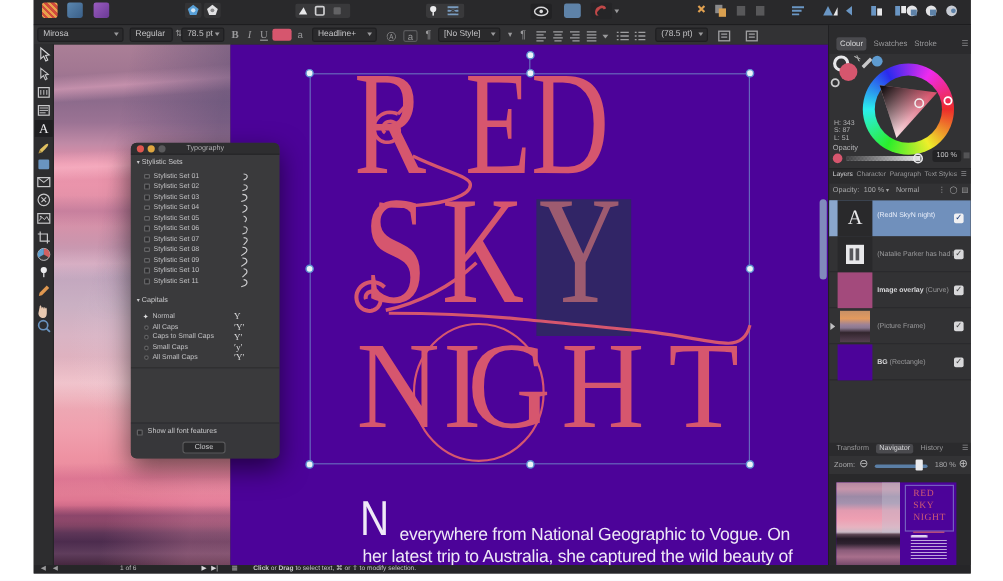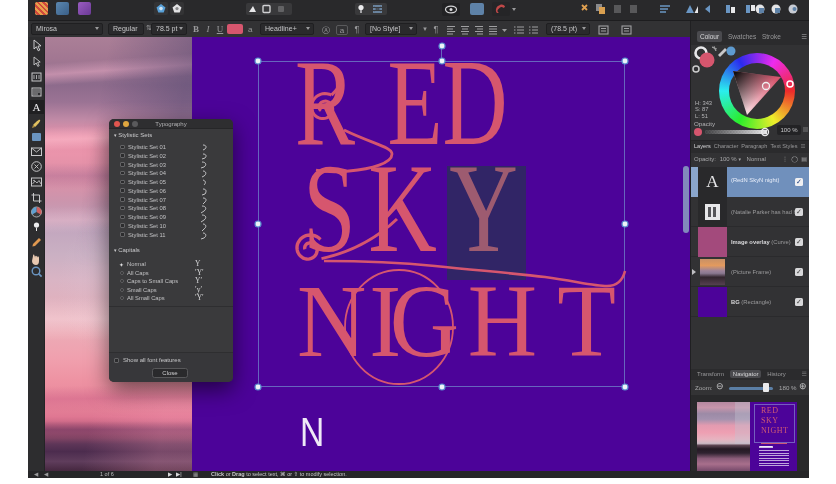--- a/index.html
+++ b/index.html
@@ -251,20 +251,22 @@
         <circle cx="213" cy="350" r="3"></circle>
             <circle cx="397" cy="350" r="3"></circle>
             <circle cx="580" cy="350" r="3"></circle>
       </g>
     </svg>
 
     <div class="abs" style="left:638px;top:129px;width:6px;height:67px;border-radius:3px;background:#8ba2c2;opacity:.85;"></div>
 
     <div class="abs" style="left:255px;top:375px;color:#efe9f7;
       font-size:41px;line-height:41px;font-family:'Liberation Sans',sans-serif;transform:scale(0.82,1);transform-origin:0 0;">N</div>
+    <div class="abs" style="left:288px;top:401px;color:#efe9f7;font-size:14.6px;letter-spacing:-0.2px;white-space:nowrap;">everywhere from National Geographic to Vogue. On</div>
+    <div class="abs" style="left:257px;top:419px;color:#efe9f7;font-size:14.6px;letter-spacing:-0.2px;white-space:nowrap;">her latest trip to Australia, she captured the wild beauty of</div>
   </div>
 
   <div class="abs" id="typo" style="left:81px;top:119px;width:124px;height:263px;background:#3a3a3c;border-radius:5px;
        box-shadow:0 8px 22px rgba(0,0,0,.55);font-family:'Liberation Sans',sans-serif;overflow:hidden;">
     <div class="abs" style="left:0;top:0;width:124px;height:10px;background:#2e2e30;border-bottom:1px solid #262628;">
       <span class="abs" style="left:5px;top:2px;width:6px;height:6px;border-radius:50%;background:#e0564f;"></span>
       <span class="abs" style="left:14px;top:2px;width:6px;height:6px;border-radius:50%;background:#dfa63f;"></span>
       <span class="abs" style="left:23px;top:2px;width:6px;height:6px;border-radius:50%;background:#5a5a5c;"></span>
       <span class="abs" style="left:0;top:1.5px;width:124px;text-align:center;color:#b0b0b2;font-size:6px;">Typography</span>
     </div>

